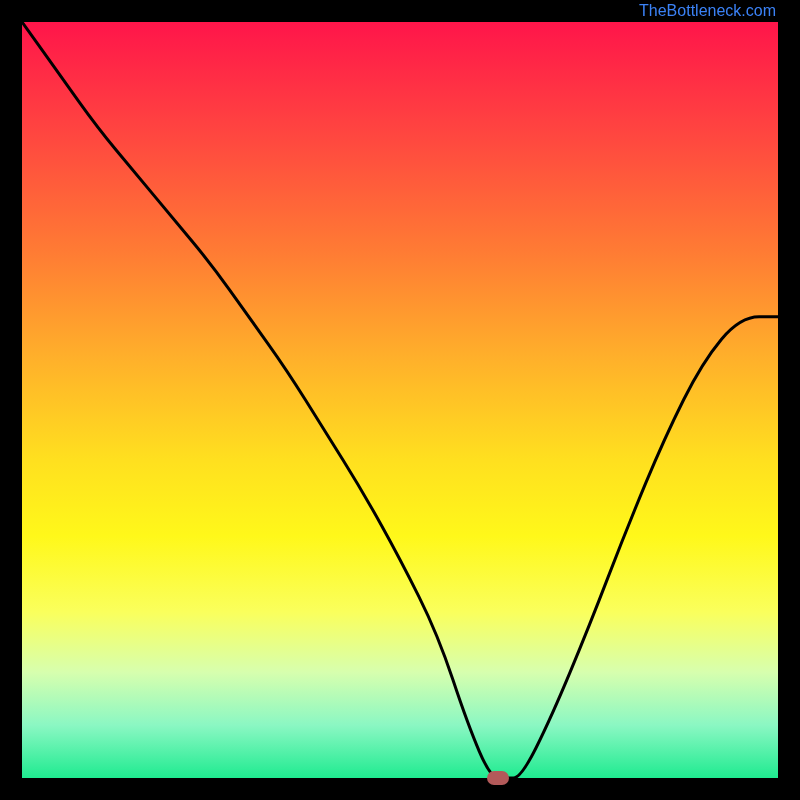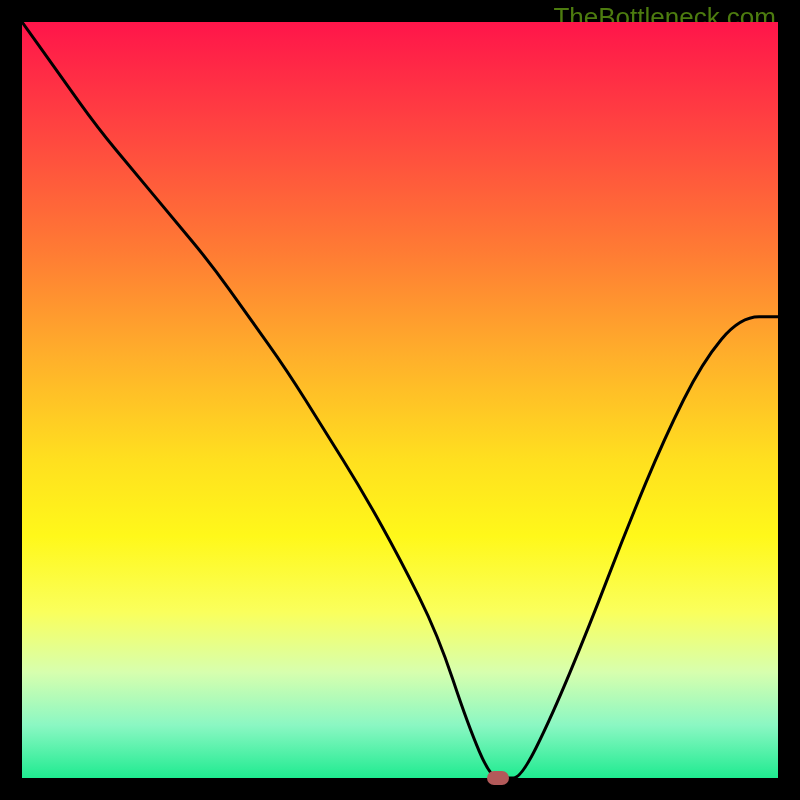--- a/index.html
+++ b/index.html
@@ -31,22 +31,22 @@
       #fff81a 68%,
       #faff5c 78%,
       #d7ffae 86%,
       #8bf7c3 93%,
       #1feb90 100%);
   }
   .watermark {
     position: absolute;
     top: 2px;
     right: 24px;
-    color: #4d7c0f;
-    font-size: 26px;
+    color: #3b82f6;
+    font-size: 16px;
     font-weight: 500;
   }
   svg.curve {
     position: absolute;
     left: 0;
     top: 0;
     width: 756px;
     height: 756px;
   }
   .marker {

